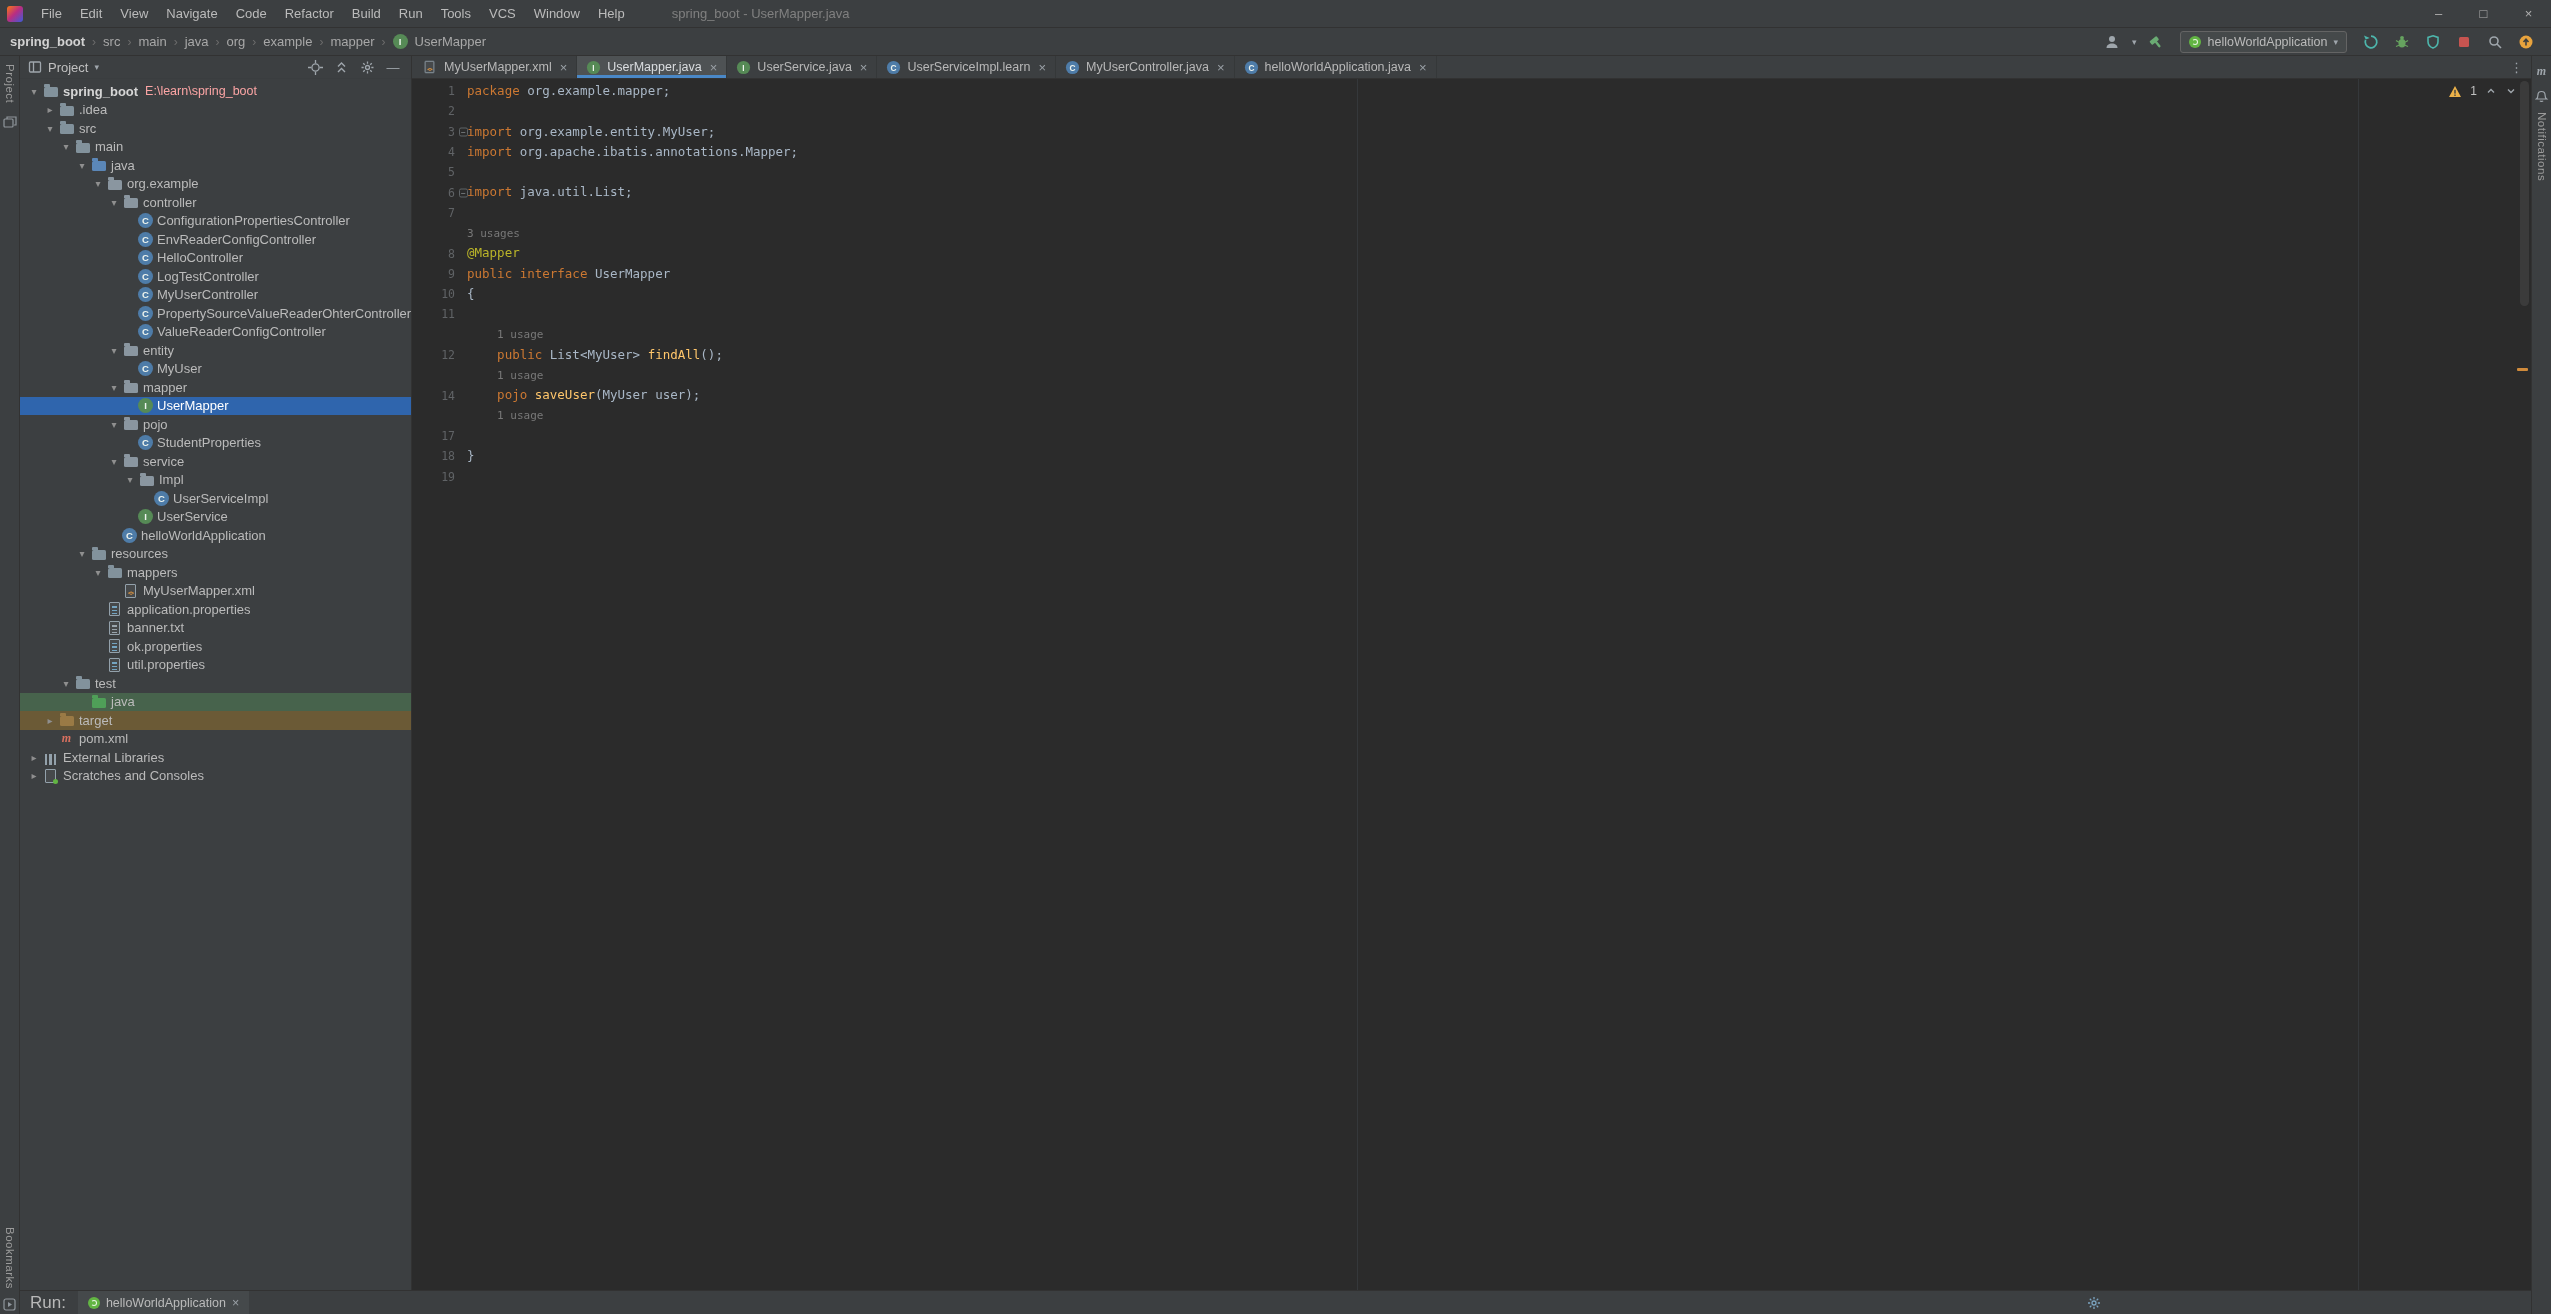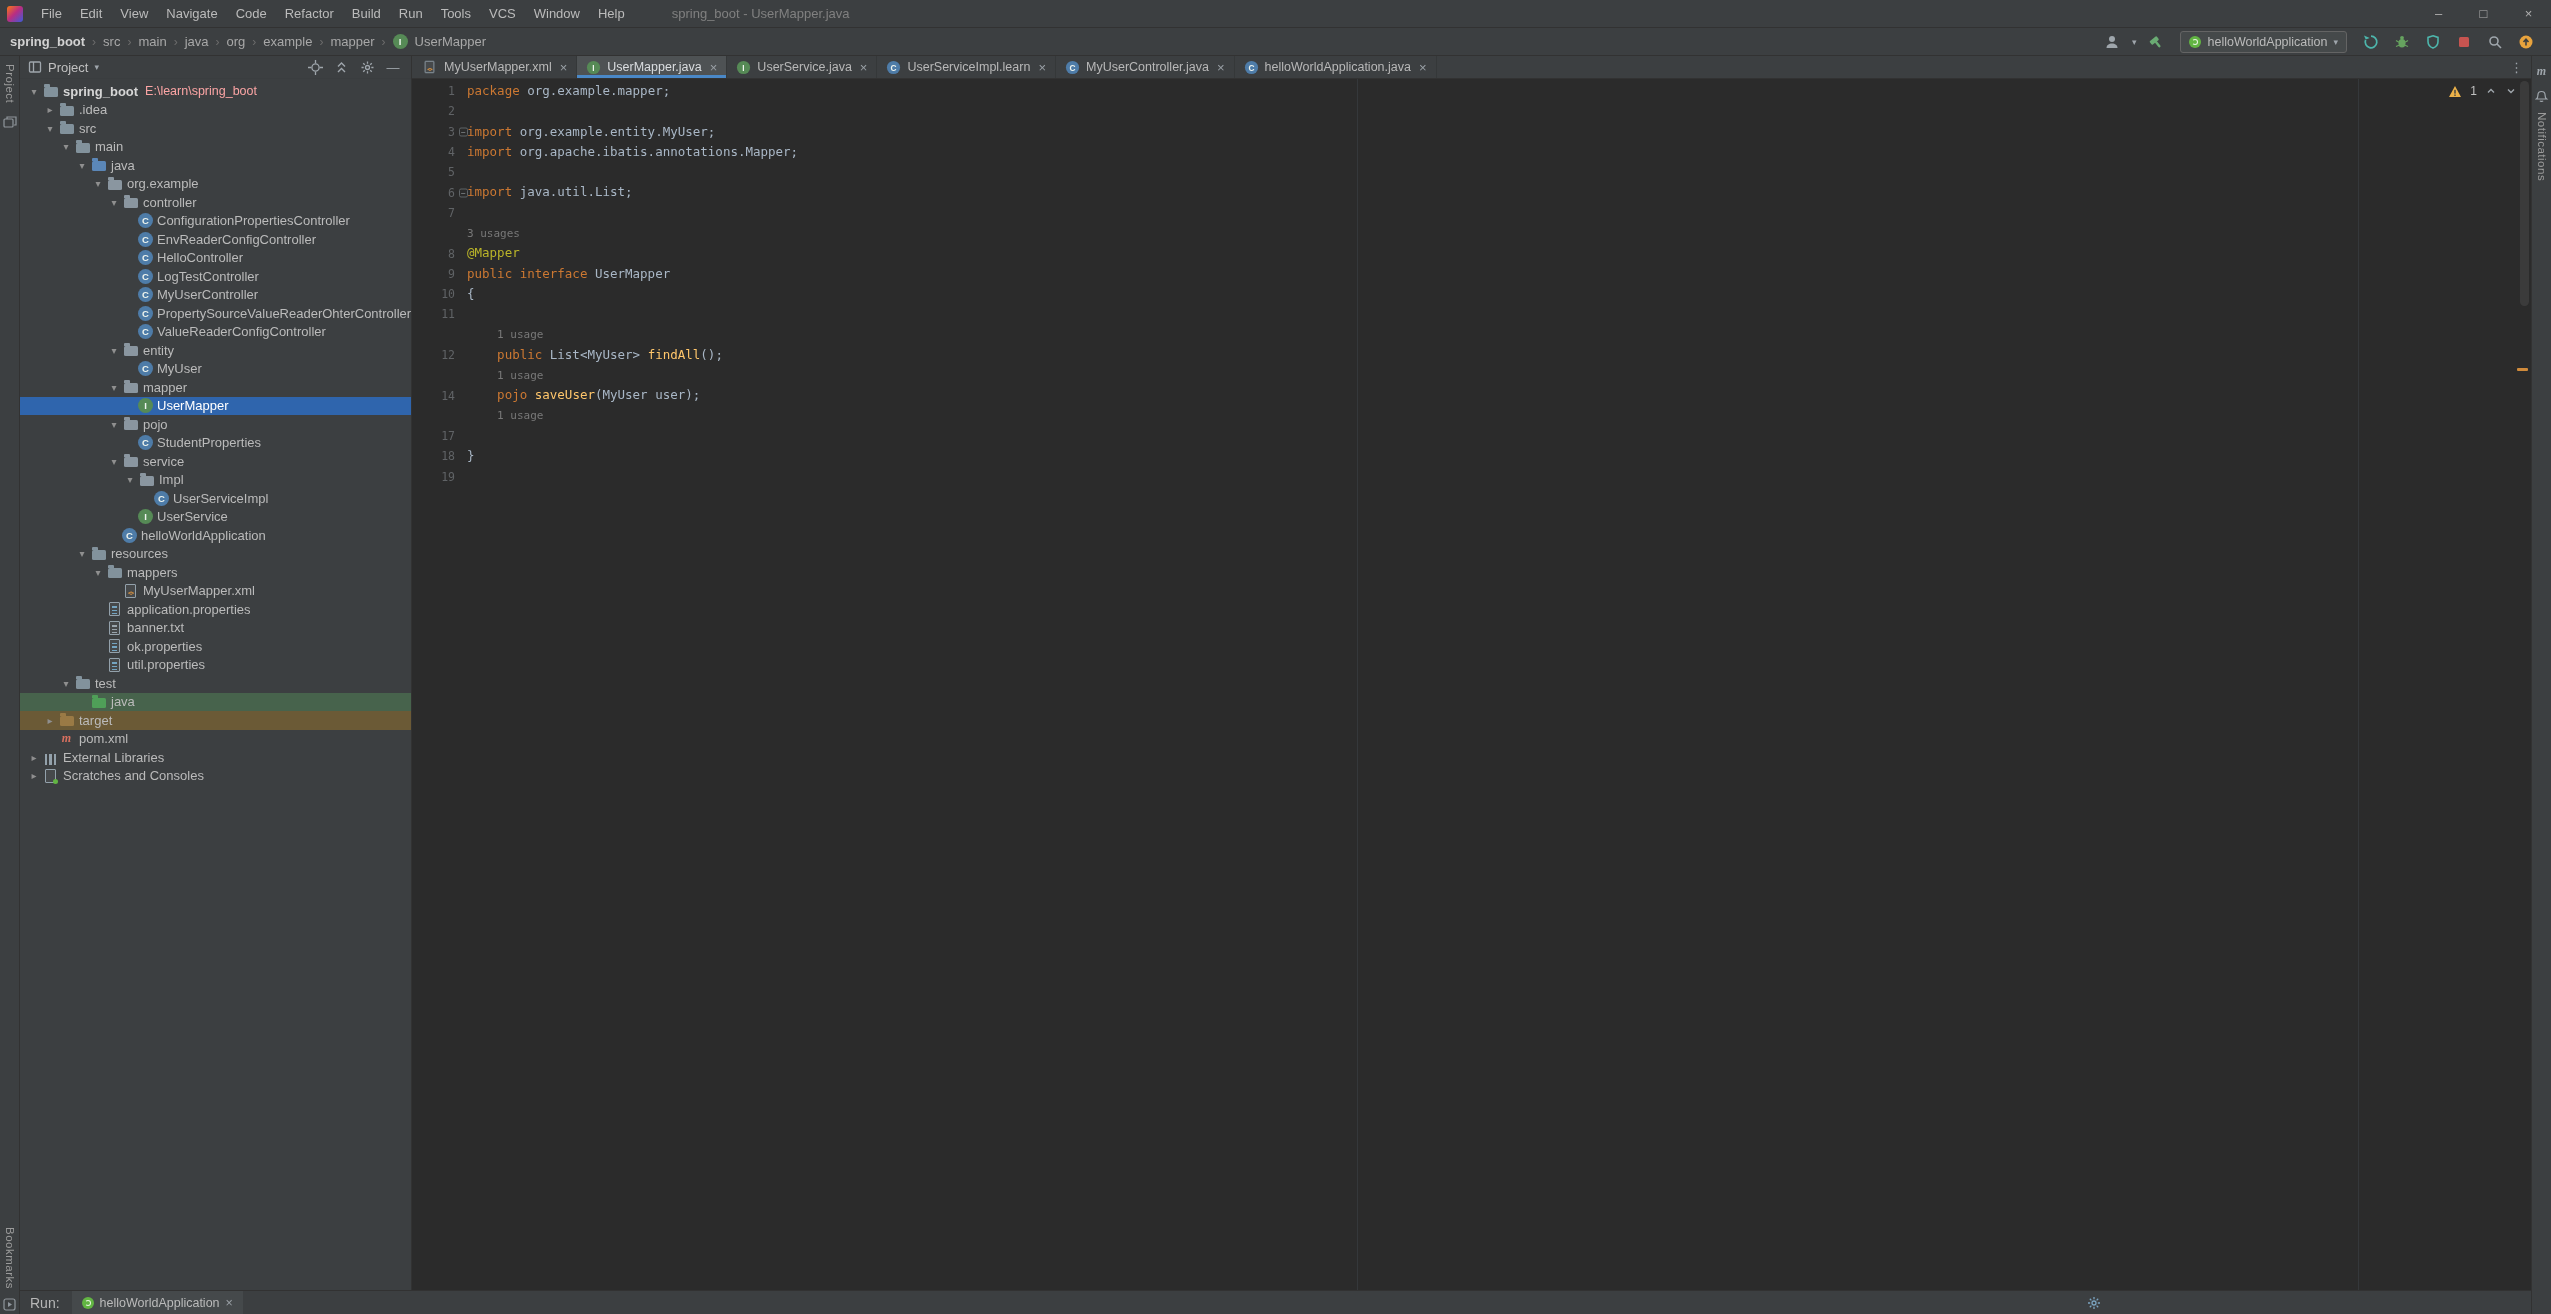--- a/index.html
+++ b/index.html
@@ -93,21 +93,21 @@
   .tok-pl{color:#a9b7c6;}
   .tok-ann{color:#bbb529;}
   .tok-mth{color:#ffc66b;}
   .tok-inlay{color:#787878;font-size:11px;}
   .inspect{position:absolute;right:14px;top:5px;display:flex;align-items:center;gap:8px;color:#c0c0c0;font-size:12px;}
   .scroll-thumb{position:absolute;right:2px;top:2px;width:9px;height:225px;background:rgba(255,255,255,.08);border-radius:5px;}
   .stripe-mark{position:absolute;right:3px;top:289px;width:11px;height:3px;background:#cf8a3b;border-radius:1px;}
 
   
   .bottombar{position:absolute;left:20px;right:20px;bottom:0;height:24px;background:#3c3f41;border-top:1px solid #323232;display:flex;align-items:center;padding:0 10px;gap:12px;z-index:4;}
-  .runlabel{color:#b8b8b8;font-size:14px;}
+  .runlabel{color:#b8b8b8;font-size:17px;}
   .runtab{display:flex;align-items:center;gap:6px;background:#45494b;height:100%;padding:0 10px;color:#bbbbbb;font-size:12.5px;}
   .runtab .close{color:#9aa0a6;}
   .bb-gear{margin-left:auto;margin-right:420px;display:inline-flex;}
 </style>
 </head>
 <body>
 
 <div id="app">
 
   <header class="titlebar">

